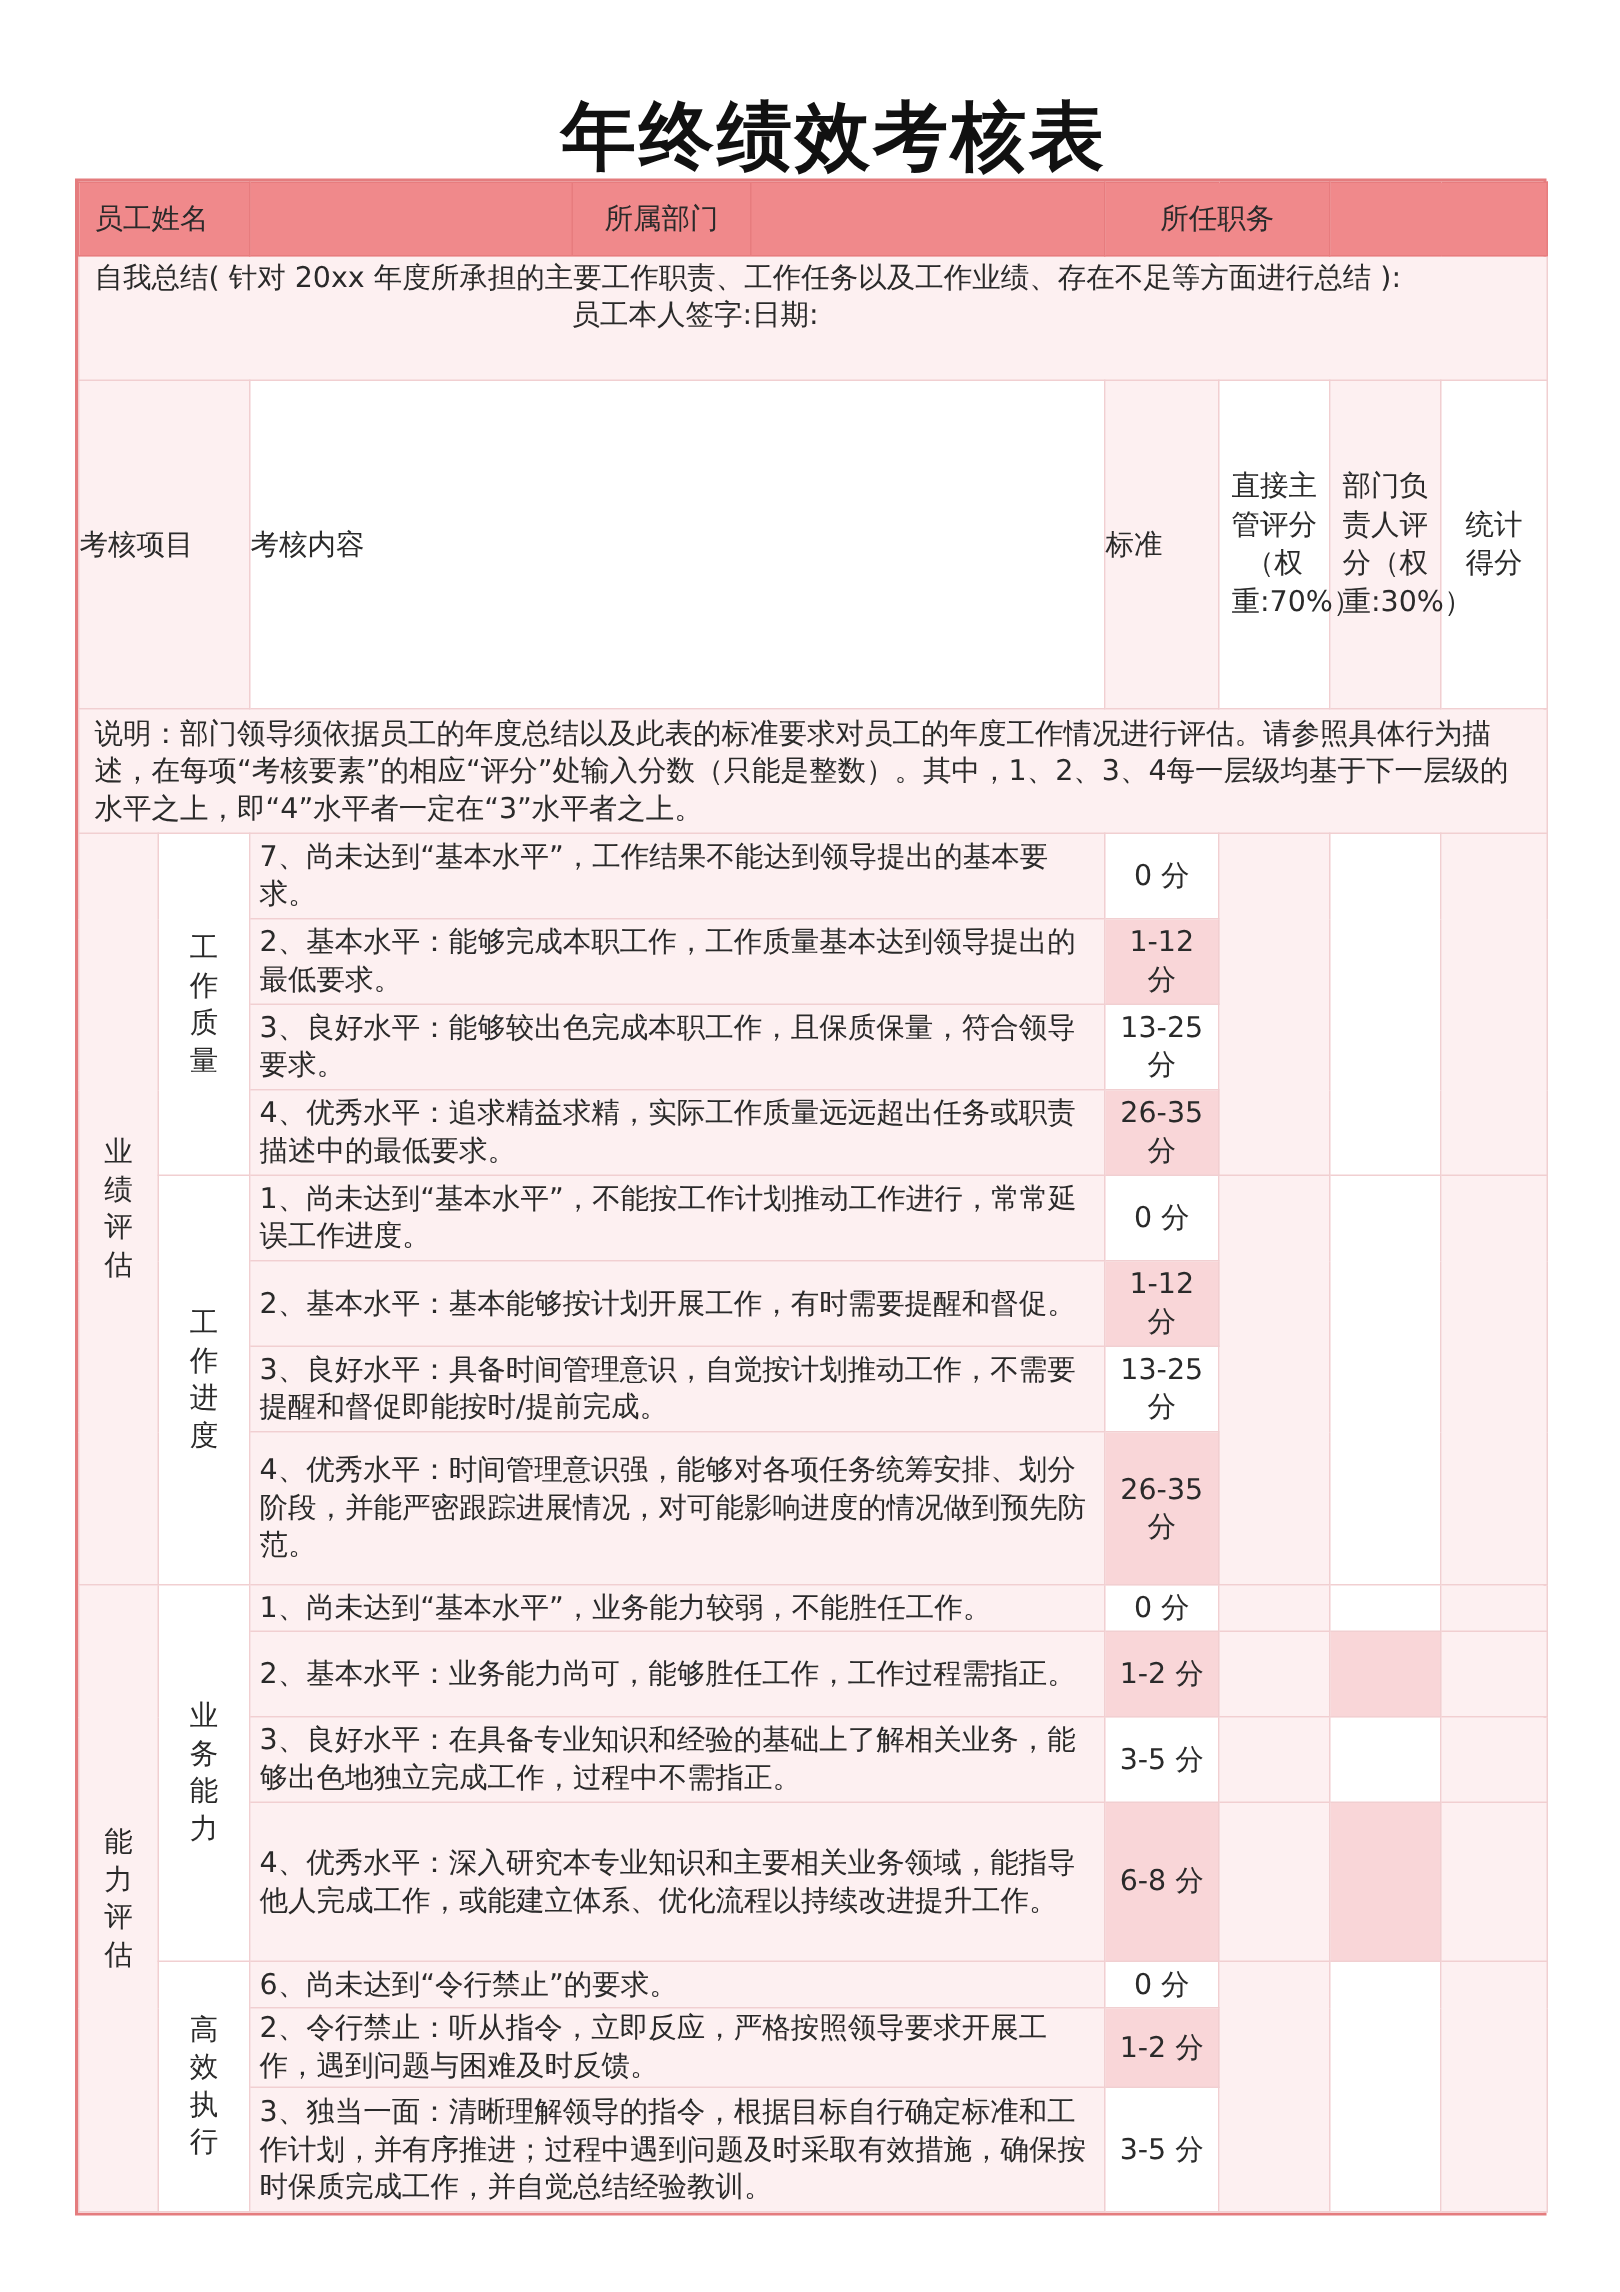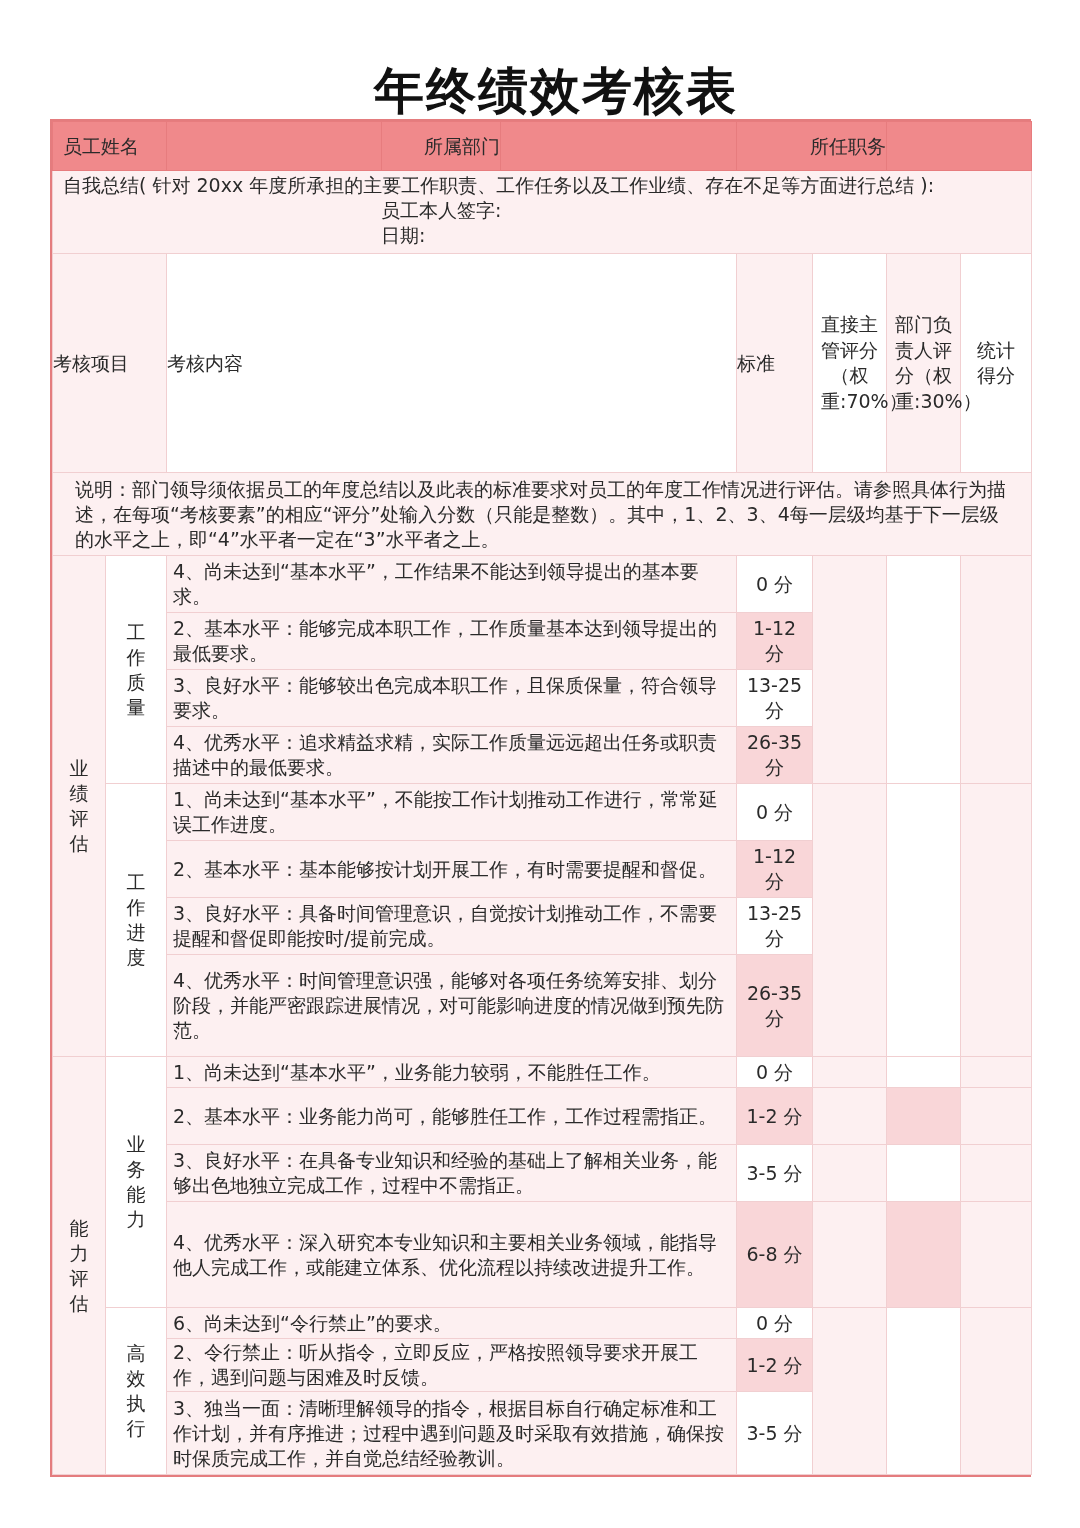--- a/index.html
+++ b/index.html
@@ -3,32 +3,32 @@
 <meta charset="utf-8">
 <style>
   html, body { margin:0; padding:0; background:#ffffff; }
   body { width:1080px; height:1528px; position:relative; font-family:"DejaVu Sans","Liberation Sans",sans-serif; color:#2a2a2a; }
   .title { position:absolute; left:16px; top:58px; width:1080px; text-align:center; font-size:50px; font-weight:bold; color:#111; letter-spacing:2px; }
   .sheet { position:absolute; left:50px; top:119px; width:981px; border:2px solid #e47c7e; box-sizing:border-box; }
   table { border-collapse:collapse; width:100%; table-layout:fixed; }
   td { border:1px solid #f1cfd1; padding:0; font-size:19px; line-height:25px; vertical-align:middle; }
   .hdr td { background:#f0898b; height:48px; border-color:#e77c7e; }
   .hdr .lbl { padding-left:10px; }
-  .hdr .ctr { text-align:right; }
+  .hdr .ctr { text-align:center; }
   .pink { background:#fdf0f1; }
   .white { background:#ffffff; }
   .dpink { background:#f9d6d8; }
   .summary { padding:2px 10px 0 10px; height:80px; vertical-align:top; line-height:25px; }
-  .summary .sig { display:flex; justify-content:flex-start; padding-left:318px; padding-right:26px;flex-direction:column; }
+  .summary .sig { display:flex; justify-content:flex-start; padding-left:318px; padding-right:26px; }
   .cen { }
   .vert { text-align:center; padding:0 4px; }
   .vert span { display:block; width:22px; margin:16px auto; line-height:25px; word-break:break-all; }
   .desc { padding:1px 8px 1px 6px; }
   .std { text-align:center; padding:0 4px; }
-  .note { padding:2px 22px; line-height:25px; }
+  .note { padding:2px 10px; line-height:25px; }
   .colhead { text-align:center; padding:0 8px; line-height:25.5px; }
 </style>
 </head>
 <body>
 
 <div class="title">年终绩效考核表</div>
 
 <div class="sheet">
 <table>
   <colgroup>
@@ -82,21 +82,21 @@
     <td colspan="7" class="pink note" style="height:78px">说明：部门领导须依据员工的年度总结以及此表的标准要求对员工的年度工作情况进行评估。请参照具体行为描述，在每项“考核要素”的相应“评分”处输入分数（只能是整数）。其中，1、2、3、4每一层级均基于下一层级的水平之上，即“4”水平者一定在“3”水平者之上。</td>
   </tr>
 
   <tr style="height:57px">
     <td rowspan="8" class="pink vert">
             <span>业绩评估</span>
           </td>
     <td rowspan="4" class="white vert">
             <span>工作质量</span>
           </td>
-    <td class="pink desc">4、尚未达到“基本水平”，工作结果不能达到领导提出的基本要求。</td>
+    <td class="pink desc">7、尚未达到“基本水平”，工作结果不能达到领导提出的基本要求。</td>
     <td class="white std">0 分</td>
     <td rowspan="4" class="pink"></td>
     <td rowspan="4" class="white"></td>
     <td rowspan="4" class="pink"></td>
   </tr>
   <tr style="height:57px">
     <td class="pink desc">2、基本水平：能够完成本职工作，工作质量基本达到领导提出的最低要求。</td>
     <td class="dpink std">1-12 分</td>
   </tr>
   <tr style="height:57px">

